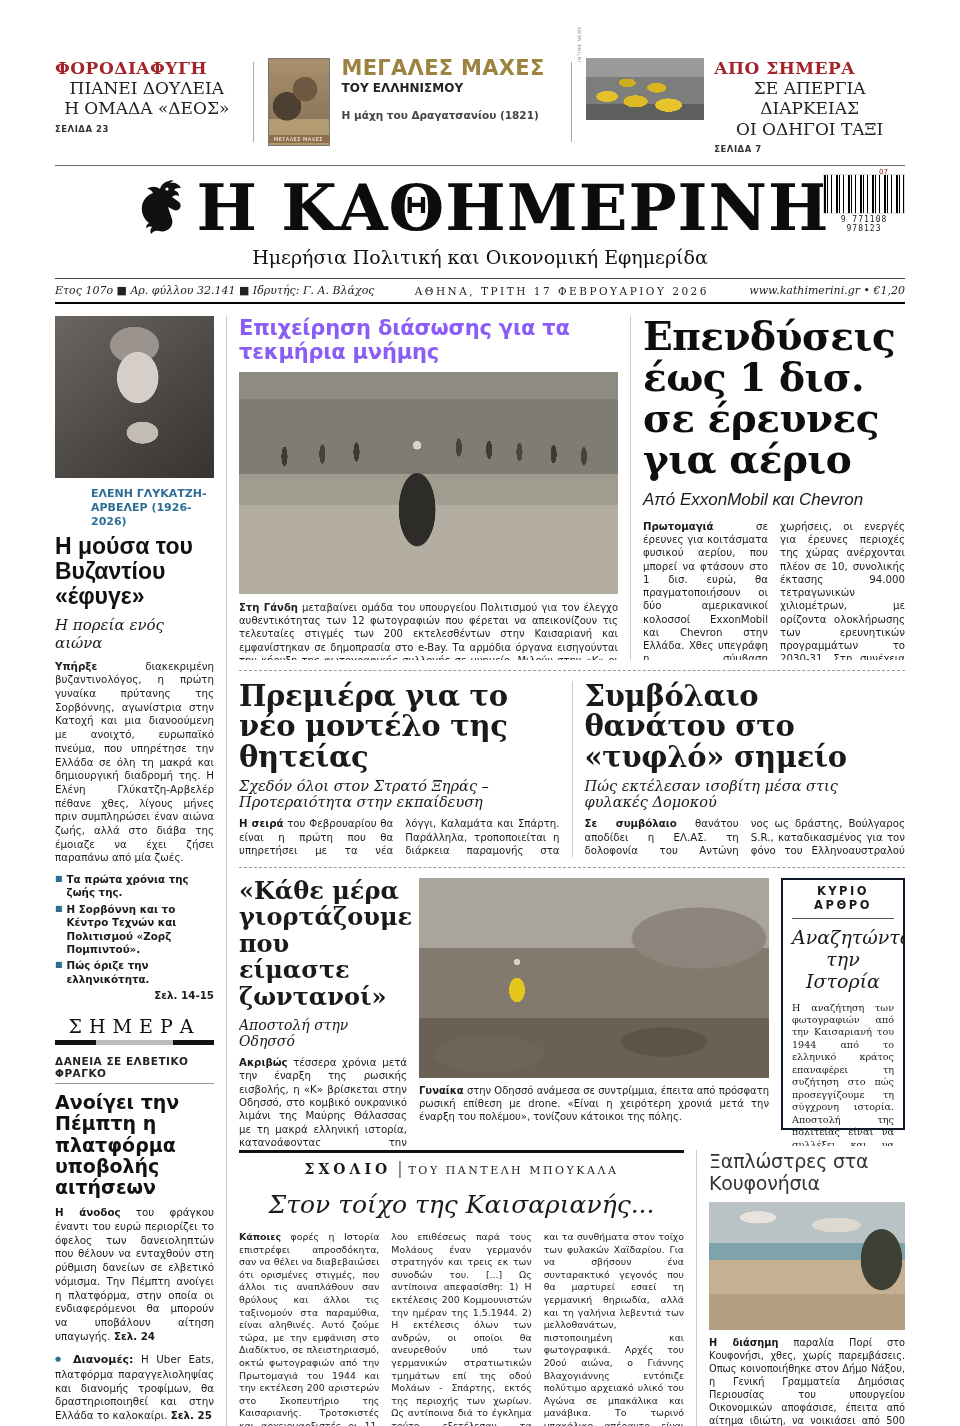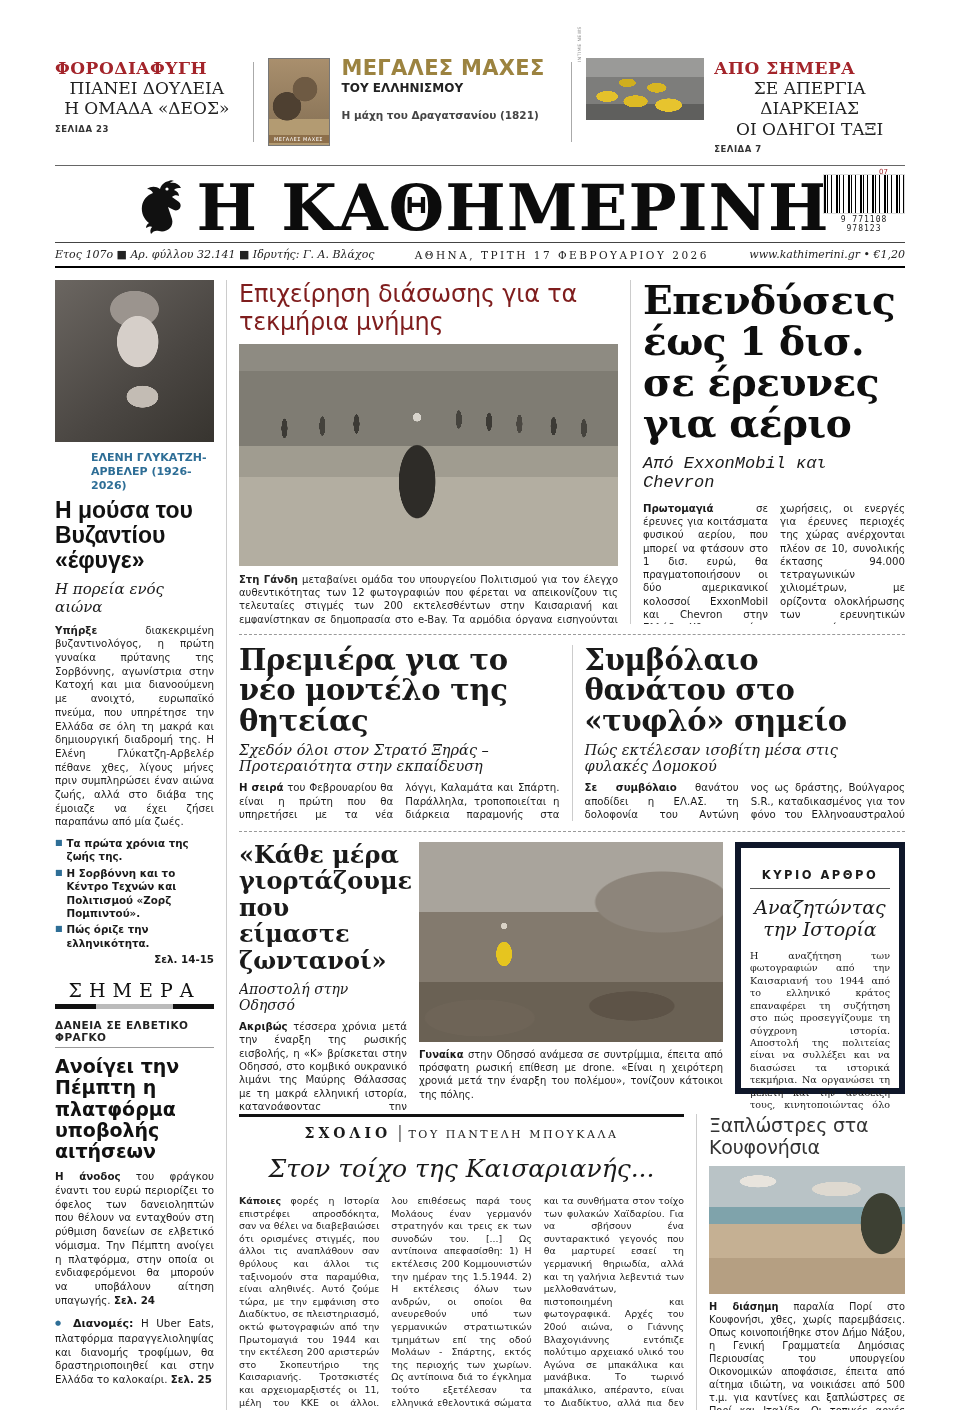--- a/index.html
+++ b/index.html
@@ -77,37 +77,37 @@
   .sim-headline { font-size:19px; font-weight:bold; line-height:1.12; color:#111; margin-bottom:8px; }
   .sim-body { font-size:10.3px; line-height:1.33; text-align:justify; }
   .news-item { margin-top:10px; font-size:10.3px; line-height:1.33; text-align:justify; }
   .news-item .dot { color:#2e6e96; font-size:7px; vertical-align:2px; }
   .news-item b.lbl { font-size:11px; }
   .pg { font-weight:bold; }
 
   
   .band-a { display:flex; height:344px; overflow:hidden; }
   .memo { width:392px; flex:none; padding-right:12px; border-right:1px solid #ccc; }
-  .memo-headline { font-size:24px; color:#7f1d1d; letter-spacing:-.2px; margin-bottom:8px; font-weight:400; }
+  .memo-headline { font-size:21px; color:#8b5cf6; letter-spacing:-.2px; margin-bottom:8px; font-weight:700; }
   .memo-photo { width:100%; height:222px; position:relative; background:
       radial-gradient(ellipse 30px 60px at 47% 62%, #2e2c28 0 60%, transparent 62%),
       radial-gradient(circle 7px at 47% 33%, #d8d4cc 0 60%, transparent 62%),
       radial-gradient(ellipse 5px 16px at 12% 38%, #3c3a35 0 60%, transparent 62%),
       radial-gradient(ellipse 5px 16px at 22% 37%, #44423c 0 60%, transparent 62%),
       radial-gradient(ellipse 5px 16px at 31% 36%, #3c3a35 0 60%, transparent 62%),
       radial-gradient(ellipse 5px 15px at 58% 34%, #45433d 0 60%, transparent 62%),
       radial-gradient(ellipse 5px 15px at 66% 35%, #3c3a35 0 60%, transparent 62%),
       radial-gradient(ellipse 5px 15px at 74% 36%, #4a4741 0 60%, transparent 62%),
       radial-gradient(ellipse 5px 15px at 83% 37%, #3c3a35 0 60%, transparent 62%),
       radial-gradient(ellipse 5px 15px at 91% 38%, #45433d 0 60%, transparent 62%),
       linear-gradient(#8e8b82 0 12%, #7f7c73 12% 46%, #a09c90 46% 60%, #b3aea1 60%); margin-bottom:7px; }
   .memo-caption { font-size:10px; line-height:1.32; text-align:justify; color:#222; }
   .invest { flex:1; padding-left:12px; }
   .invest-headline { font-family:"DejaVu Serif", serif; font-weight:bold; font-size:39px; line-height:1.05; letter-spacing:-.5px; color:#0e0e0e; margin-bottom:10px; }
-  .invest-deck { font-family:Liberation Mono, monospace; font-style:italic; font-size:17px; margin-bottom:10px; }
+  .invest-deck { font-family:Liberation Sans, sans-serif; font-style:italic; font-size:17px; margin-bottom:10px; }
   .cols2 { display:flex; gap:12px; }
   .cols2 > div { flex:1; font-size:10.2px; line-height:1.3; text-align:justify; }
   .dashed { border-bottom:1px dashed #999; margin:10px 0; }
 
   
   .band-b { display:flex; height:176px; overflow:hidden; }
   .story { flex:1; }
   .story + .story { border-left:1px solid #ccc; padding-left:12px; margin-left:12px; }
   .story-headline { font-family:"DejaVu Serif", serif; font-weight:bold; font-size:29px; line-height:1.05; letter-spacing:-.3px; margin-bottom:6px; }
   .story-deck { font-family:"DejaVu Serif", serif; font-style:italic; font-size:14.5px; margin-bottom:7px; }
@@ -120,21 +120,21 @@
   .odessa-body { font-size:10.2px; line-height:1.31; text-align:justify; }
   .odessa-photo-wrap { flex:1; padding:0 12px; }
   .odessa-photo { width:100%; height:200px; position:relative; background:
       radial-gradient(ellipse 13px 20px at 28% 56%, #e6c51f 0 60%, transparent 62%),
       radial-gradient(circle 5px at 28% 42%, #d9d2c6 0 60%, transparent 62%),
       radial-gradient(ellipse 70px 24px at 70% 82%, #5d5347 0 60%, transparent 62%),
       radial-gradient(ellipse 90px 30px at 20% 88%, #6e6457 0 60%, transparent 62%),
       radial-gradient(ellipse 110px 50px at 80% 30%, #8d857b 0 60%, transparent 62%),
       linear-gradient(#a9a49c 0 35%, #837a6e 35% 70%, #6a6154 70%); margin-bottom:6px; }
   .odessa-caption { font-size:10px; line-height:1.32; text-align:justify; }
-  .kyrio { width:170px; flex:none; border:6px solid #0f172a; padding:20px 9px; height:252px; }
+  .kyrio { width:124px; flex:none; border:2px solid #0f172a; padding:4px 9px; height:252px; }
   .kyrio-label { text-align:center; font-weight:bold; font-size:11.5px; letter-spacing:2.5px; border-bottom:1px solid #555; padding-bottom:6px; margin-bottom:8px; }
   .kyrio-headline { text-align:center; font-family:"DejaVu Serif", serif; font-style:italic; font-size:19px; line-height:1.15; margin-bottom:9px; }
   .kyrio-body { font-family:"DejaVu Serif", serif; font-size:9.6px; line-height:1.3; text-align:justify; }
 
   
   .band-d { display:flex; height:330px; overflow:hidden; margin-top:4px; }
   .sxolio { flex:1; padding-right:12px; border-right:1px solid #ccc; }
   .sxolio-header { border-top:3px solid #111; padding-top:6px; text-align:center; font-family:"DejaVu Serif", serif; }
   .sxolio-label { font-weight:bold; font-size:14px; letter-spacing:4px; }
   .sxolio-pipe { color:#555; margin:0 6px; }
@@ -193,20 +193,21 @@
       <path fill="#111" d="M38 4c-5 1-8 4-9 8-4-3-9-3-13 0 3 0 5 2 6 4-6 2-10 7-11 13-1 7 2 13 7 17-2 1-3 3-3 5 2-1 4-2 6-1-2 2-2 5-1 7 2-3 5-4 8-3 4 1 8 0 11-3 2-2 3-6 2-9l-4-12 6 3c2 1 5 0 6-2 1-2 1-4-1-6l-7-5c2-2 5-2 7-1 0-3-2-5-5-6 2-2 4-2 7-2-2-4-6-6-11-5 1-1 2-2 4-2-2-1-4-1-5 0z"></path>
       <circle cx="36" cy="12" r="1.6" fill="#fff"></circle>
     </svg>
     <h1 class="mast-title">Η ΚΑΘΗΜΕΡΙΝΗ</h1>
     <div class="barcode-wrap">
       <span class="barcode-issue">07</span>
       <div class="barcode"></div>
       <div class="barcode-num">9 771108 978123</div>
     </div>
   </div>
+  <div class="mast-sub">Ημερήσια Πολιτική και Οικονομική Εφημερίδα</div>
 
   <div class="dateline">
     <span class="dl-left">Ετος 107ο ■ Αρ. φύλλου 32.141 ■ Ιδρυτής: Γ. Α. Βλάχος</span>
     <span class="dl-center">ΑΘΗΝΑ, ΤΡΙΤΗ 17 ΦΕΒΡΟΥΑΡΙΟΥ 2026</span>
     <span class="dl-right">www.kathimerini.gr • €1,20</span>
   </div>
 
   <div class="main">
 
     <aside class="rail">

